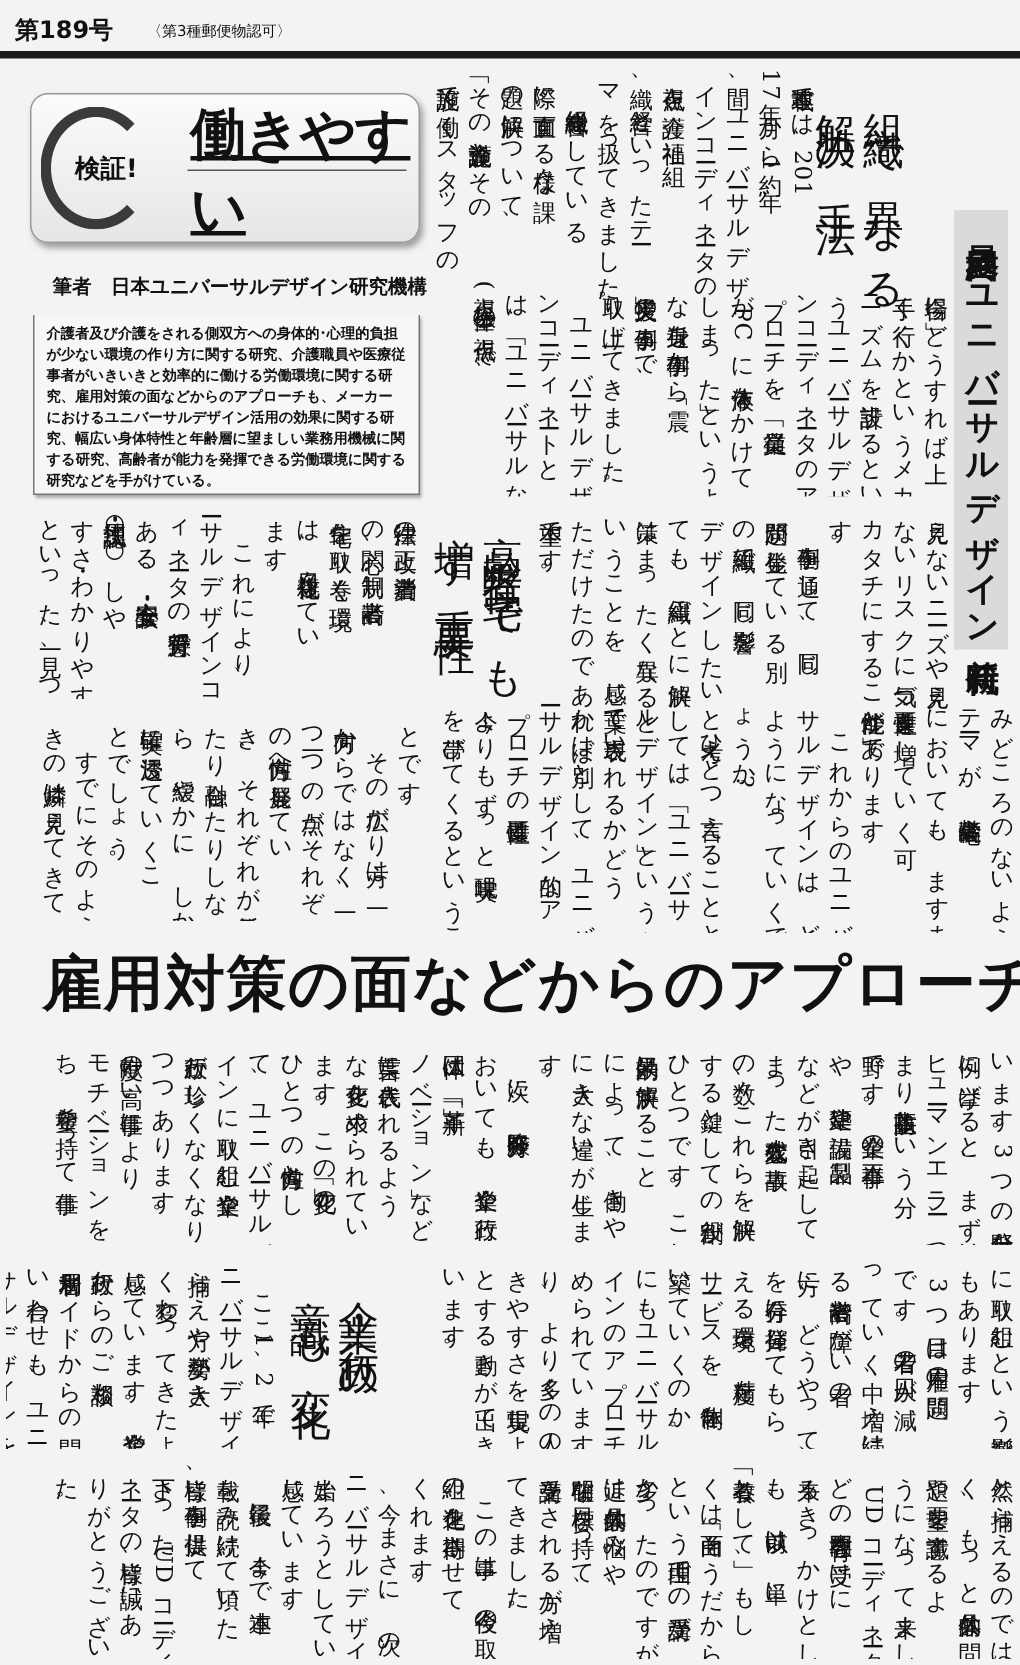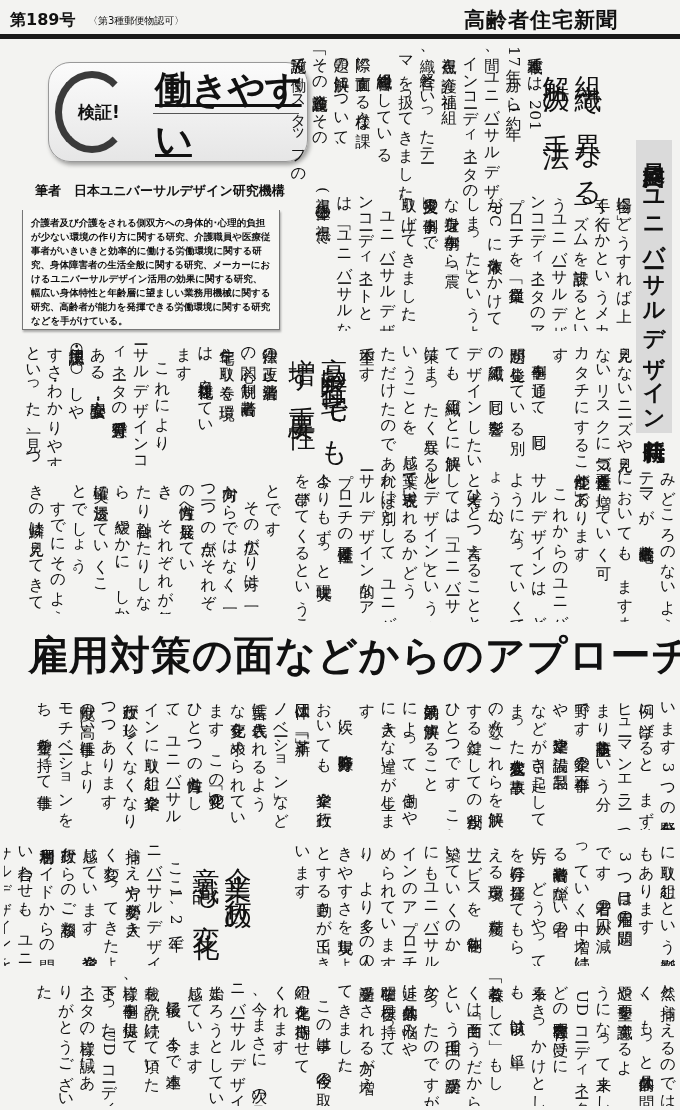--- a/index.html
+++ b/index.html
@@ -7,41 +7,40 @@
     width:680px; height:1110px; overflow:hidden;
     background:#f3f3f1;
     font-family:"DejaVu Serif", serif;
     color:#111;
     position:relative;
   }
   .masthead {
     position:absolute; left:0; top:0; width:628px; height:38px;
   }
   .issue { position:absolute; left:10px; top:10px; font:600 16px "DejaVu Sans", sans-serif; }
-  .postal { position:absolute; left:88px; top:14px; font:10px "DejaVu Sans", sans-serif; }
+  .postal { position:absolute; left:98px; top:14px; font:10px "DejaVu Sans", sans-serif; }
   .paper-name { position:absolute; right:10px; top:6px; font:bold 21px "DejaVu Serif", serif; letter-spacing:1px; }
   .rule { position:absolute; left:0; top:34px; width:680px; height:5px; background:#1a1a1a; }
 
   .vblock {
     position:absolute;
     writing-mode:vertical-rl;
     font-size:15.5px;
     line-height:21.5px;
     letter-spacing:0.5px;
     white-space:pre;
     overflow:hidden;
   }
 
   .banner {
     position:absolute; left:20px; top:62px; width:258px; height:98px;
-    border-radius:22px;
+    border-radius:12px;
     background:linear-gradient(#fbfbfb,#e6e6e6);
     box-shadow:2px 3px 4px rgba(0,0,0,0.35);
     border:1px solid #999;
-    margin-left:28px;
   }
   .banner .swirl {
     position:absolute; left:6px; top:8px; width:74px; height:82px;
     border-radius:50%;
     border:7px solid #3a3a3a;
     border-right-color:transparent;
     box-sizing:border-box;
   }
   .banner .kensho { position:absolute; left:29px; top:38px; font:bold 17px "DejaVu Sans", sans-serif; }
   .banner .line1 { position:absolute; left:106px; top:2px; font:bold 37px "DejaVu Serif", serif; letter-spacing:-1px;text-decoration:underline; }
@@ -74,34 +73,33 @@
     position:absolute; left:28px; top:628px;
     font:bold 40px "DejaVu Serif", serif; letter-spacing:1px; white-space:nowrap;
   }
 </style>
 </head>
 <body>
 
 <div class="masthead">
   <span class="issue">第189号</span>
   <span class="postal">〈第3種郵便物認可〉</span>
-  <span class="paper-name">高齢者住宅新聞</span>
   <div class="rule"></div>
 </div>
 
 <div class="banner">
   <div class="swirl"></div>
   <span class="kensho">検証!</span>
   <span class="line1">働きやすい</span>
   <div class="hr"></div>
 </div>
 <div class="author">筆者　日本ユニバーサルデザイン研究機構</div>
 
 <div class="profile">
-  <span>介護者及び介護をされる側双方への身体的･心理的負担が少ない環境の作り方に関する研究、介護職員や医療従事者がいきいきと効率的に働ける労働環境に関する研究、身体障害者の生活全般に関する研究、メーカーにおけるユニバーサルデザイン活用の効果に関する研究、幅広い身体特性と年齢層に望ましい業務用機械に関する研究、高齢者が能力を発揮できる労働環境に関する研究などを手がけている。</span>
+  <span>介護者及び介護をされる側双方への身体的･心理的負担が少ない環境の作り方に関する研究、介護職員や医療従事者がいきいきと効率的に働ける労働環境に関する研究、雇用対策の面などからのアプローチも、メーカーにおけるユニバーサルデザイン活用の効果に関する研究、幅広い身体特性と年齢層に望ましい業務用機械に関する研究、高齢者が能力を発揮できる労働環境に関する研究などを手がけている。</span>
 </div>
 
 <div class="series-title">最終回　ユニバーサルデザイン新時代</div>
 
 <div class="sub-title" style="left:540px; top:55px;">組織で異なる
 解決の手法</div>
 <div class="sub-title" style="left:286px; top:336px;">高齢者住宅でも
 増す重要性</div>
 <div class="sub-title" style="left:190px; top:846px;">企業・行政の
 意識も変化</div>

